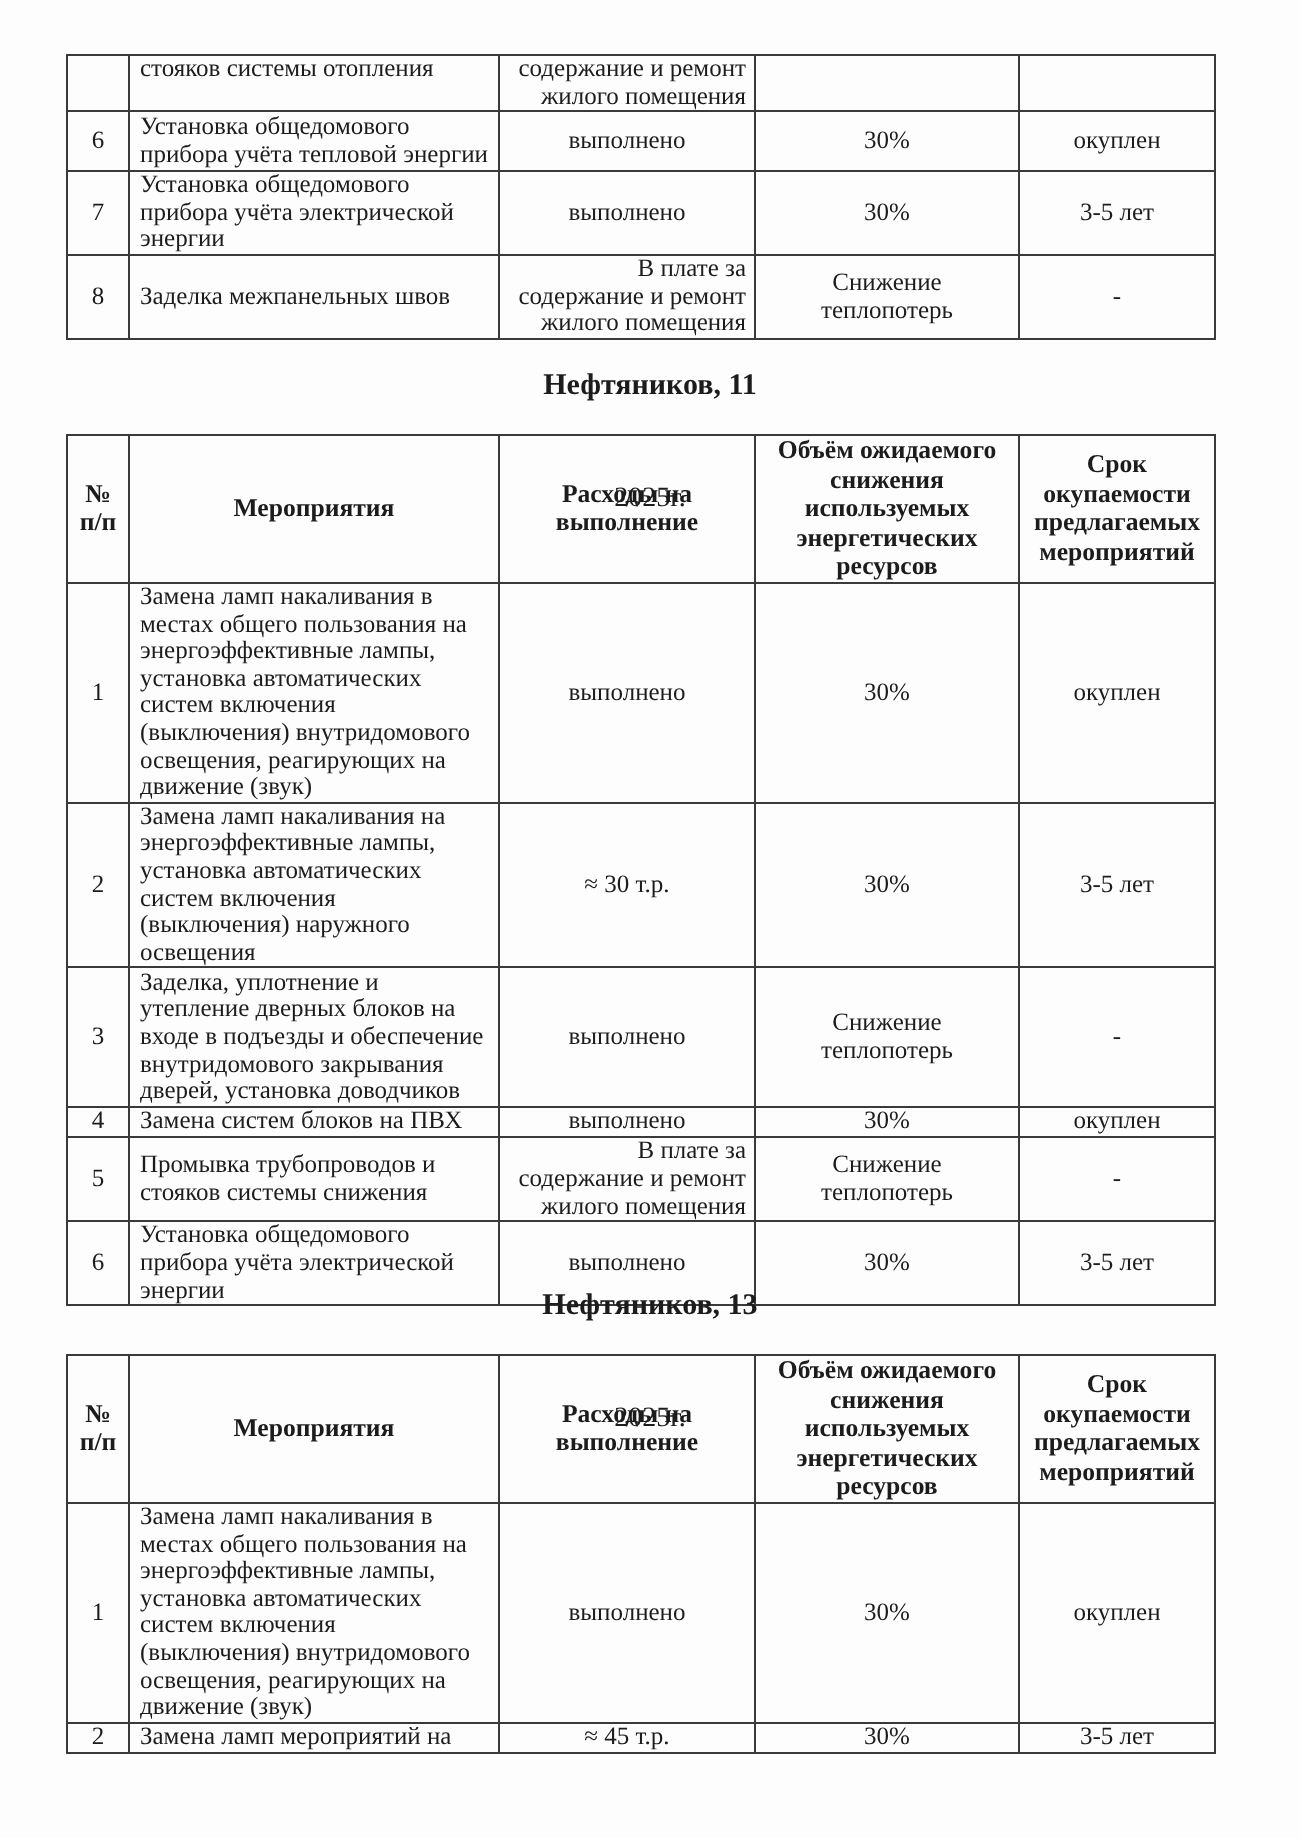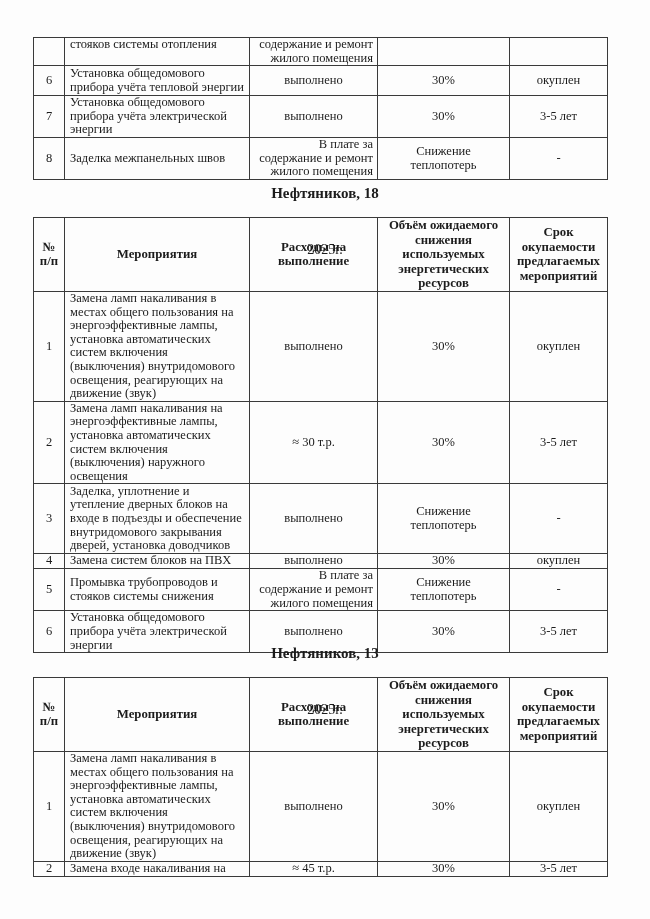--- a/index.html
+++ b/index.html
@@ -35,21 +35,21 @@
   col.c5 { width: 98px; }
   .heading {
     position: absolute; left: 0; width: 650px; text-align: center;
   }
   .heading .addr { font-weight: bold; font-size: 15px; line-height: 17px; }
   .heading .year { font-size: 14px; line-height: 15px; margin-top: 40px; }
 </style>
 </head>
 <body>
 
-<table style="top:37px;">
+<table style="top:27px;">
   <colgroup>
       <col class="c1">
       <col class="c2">
       <col class="c3">
       <col class="c4">
       <col class="c5">
     </colgroup>
   <tbody>
       <tr style="height:26px;">
     <td class="num"></td>
@@ -76,21 +76,21 @@
     <td class="num">8</td>
     <td class="act">Заделка межпанельных швов</td>
     <td class="cost left">В плате за содержание и ремонт жилого помещения</td>
     <td class="vol">Снижение теплопотерь</td>
     <td class="term">-</td>
   </tr>
 </tbody>
   </table>
 
 <div class="heading" style="top:185px;">
-  <div class="addr">Нефтяников, 18</div>
+  <div class="addr">Нефтяников, 11</div>
   <div class="year">2025г.</div>
 </div>
 
 <table style="top:217px;">
   <colgroup>
       <col class="c1">
       <col class="c2">
       <col class="c3">
       <col class="c4">
       <col class="c5">
@@ -171,19 +171,19 @@
   </tr>
   <tr style="height:98px;">
     <td class="num">1</td>
     <td class="act">Замена ламп накаливания в местах общего пользования на энергоэффективные лампы, установка автоматических систем включения (выключения) внутридомового освещения, реагирующих на движение (звук)</td>
     <td class="cost">выполнено</td>
     <td class="vol">30%</td>
     <td class="term">окуплен</td>
   </tr>
   <tr style="height:15px;">
     <td class="num">2</td>
-    <td class="act">Замена входе накаливания на</td>
+    <td class="act">Замена ламп мероприятий на</td>
     <td class="cost">≈ 45 т.р.</td>
     <td class="vol">30%</td>
     <td class="term">3-5 лет</td>
   </tr>
 </tbody>
   </table>
 
 </body></html>

